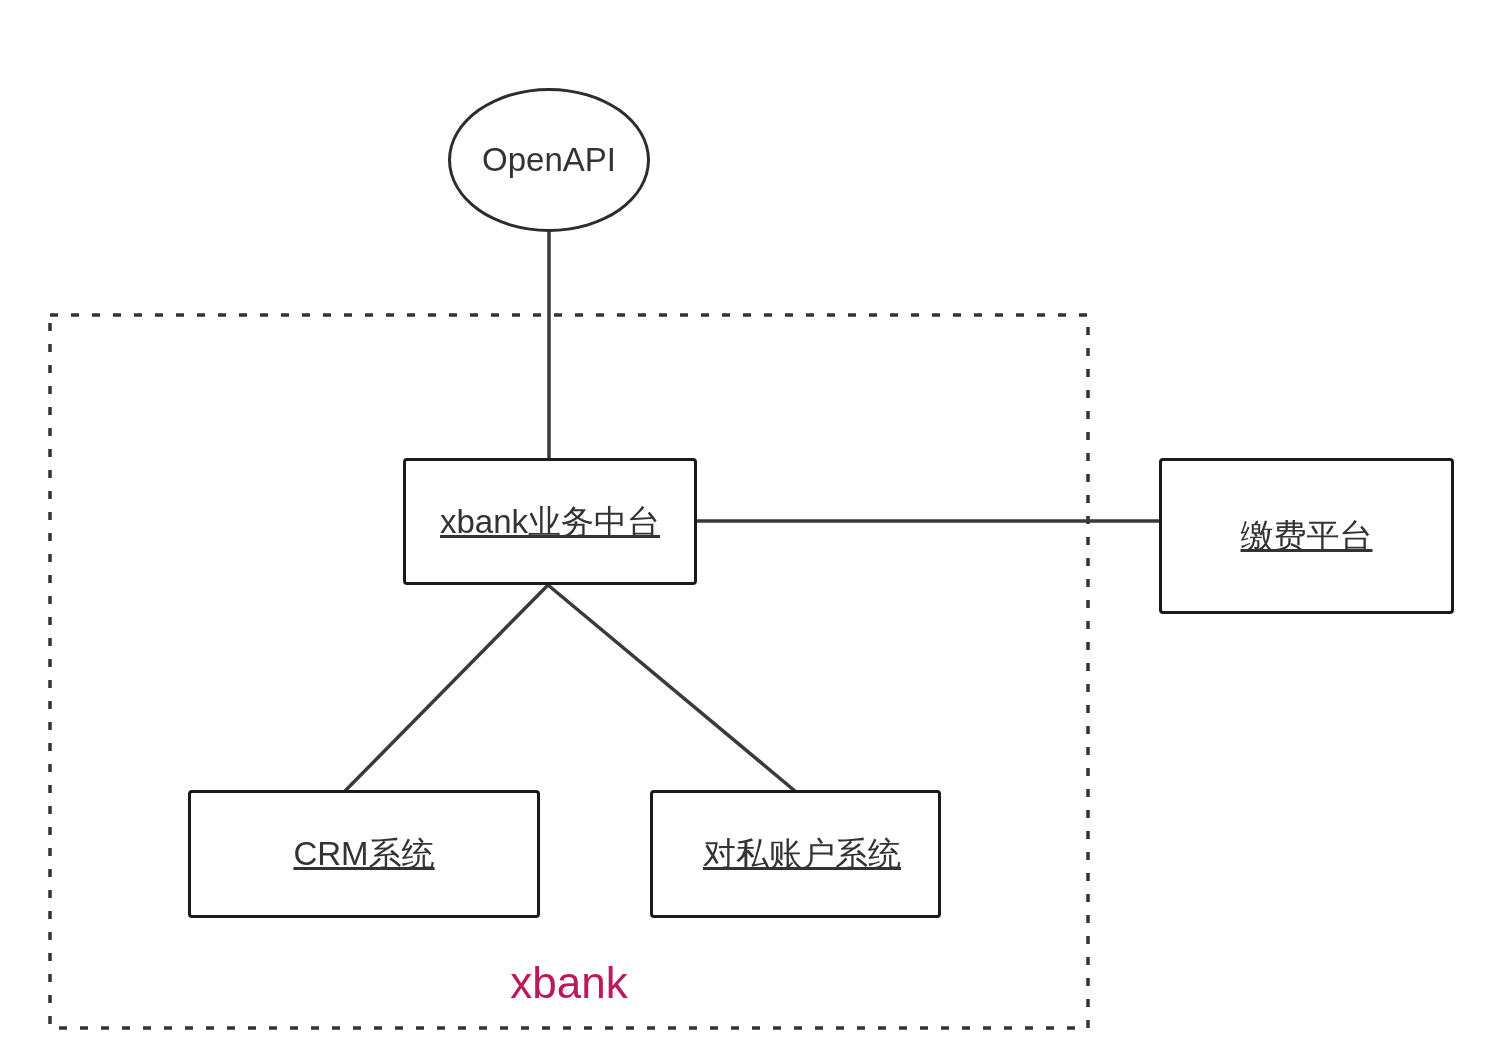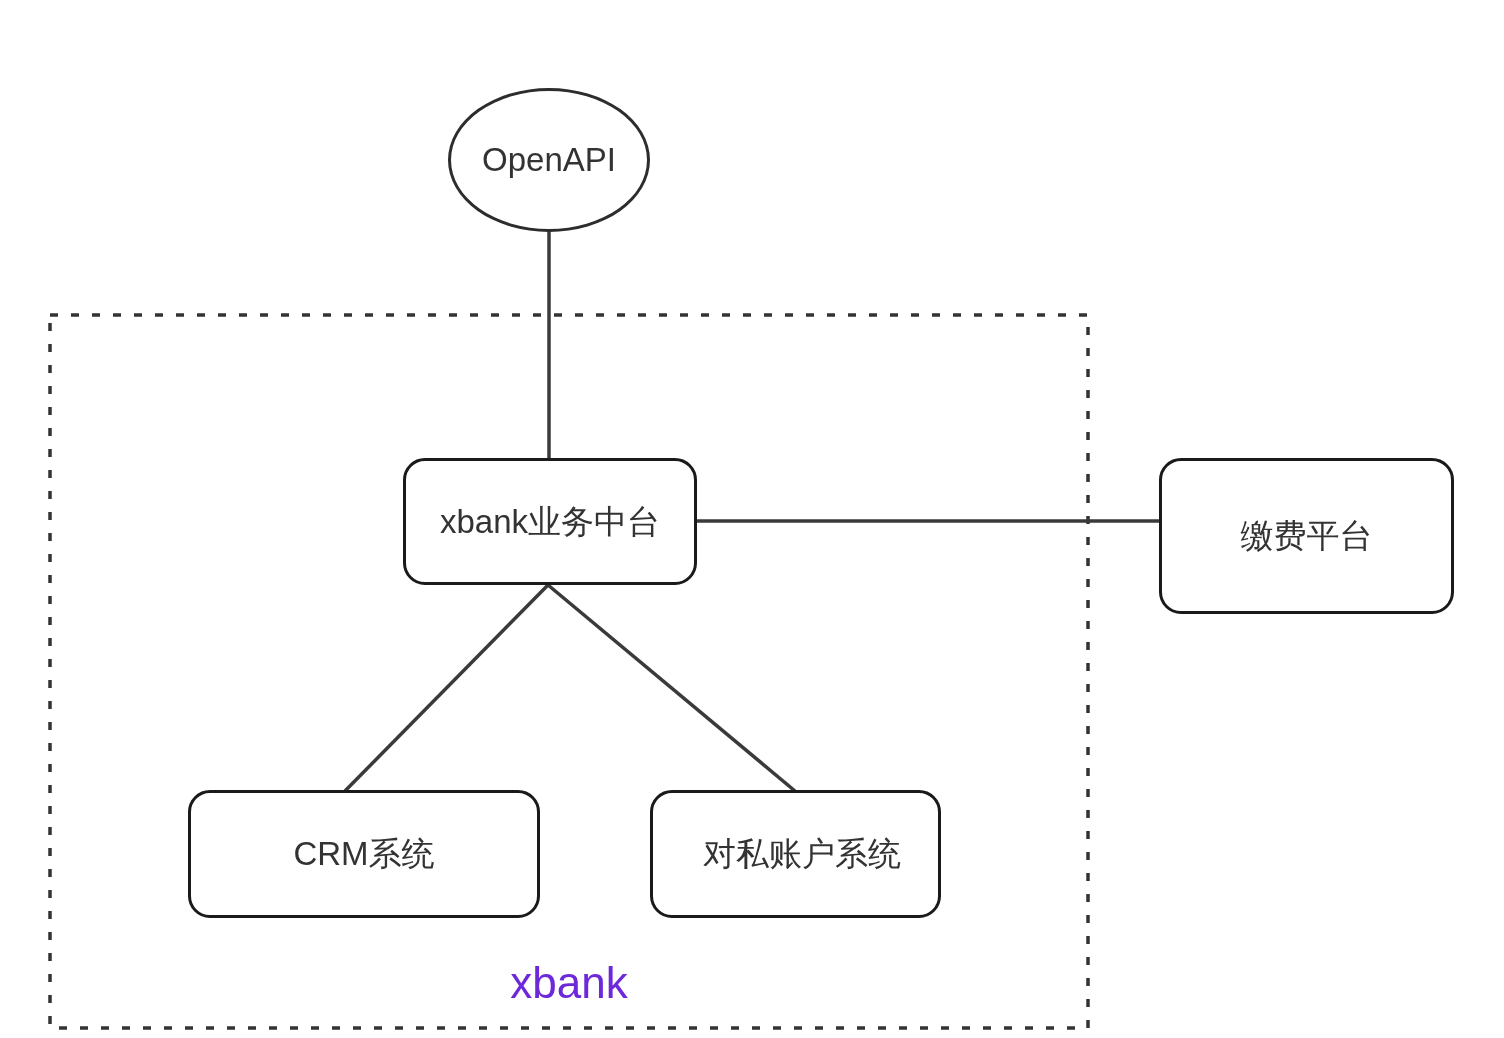--- a/index.html
+++ b/index.html
@@ -32,34 +32,35 @@
     background: #ffffff;
     color: #333333;
     font-size: 33px;
     line-height: 1.2;
     text-align: center;
     box-sizing: border-box;
     z-index: 2;
   }
   .node.rect {
     border: 3px solid #1a1a1a;
-    border-radius: 22px;
+    border-radius: 4px;
+    text-decoration: underline;
   }
   .node.ellipse {
     border: 3px solid #2d2d2d;
     border-radius: 50%;
   }
   .group-label {
     position: absolute;
     left: 419px;
     top: 918px;
     width: 300px;
     text-align: center;
     font-size: 44px;
-    color: #6d28d9;
+    color: #be185d;
     z-index: 2;
   }
 </style>
 </head>
 <body>
 
 <div class="canvas">
 
   <svg class="wires" viewBox="0 0 1504 1038" xmlns="http://www.w3.org/2000/svg">
 

